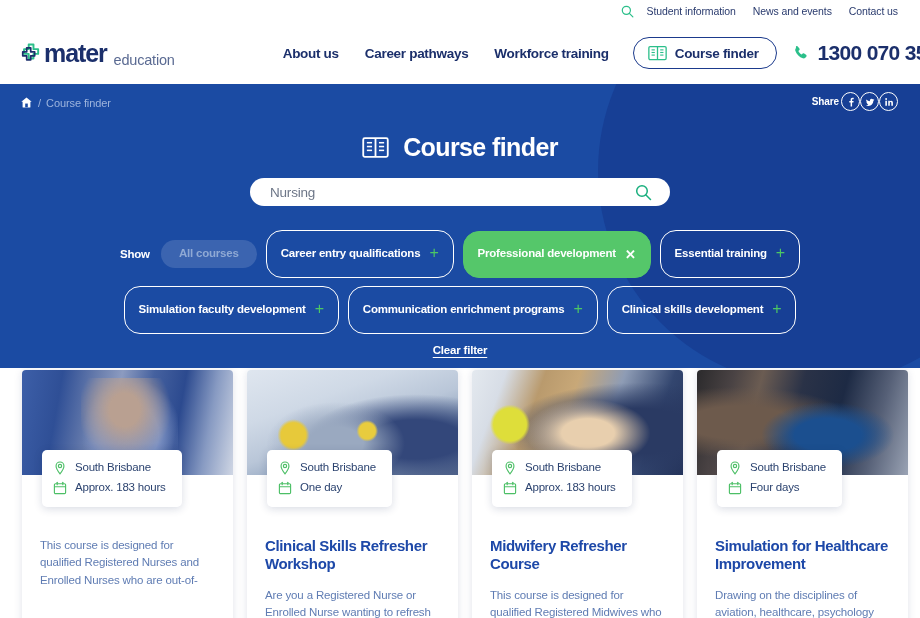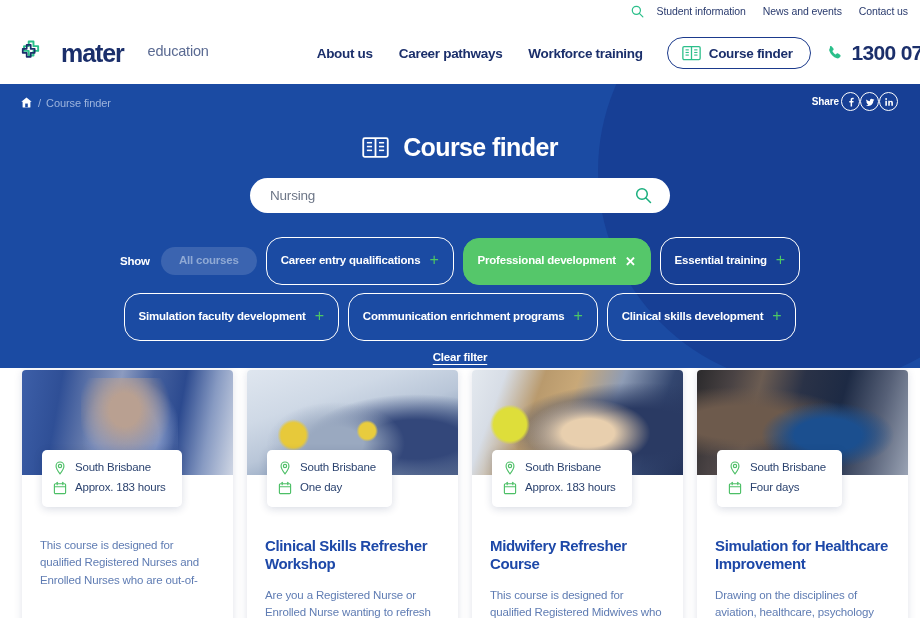--- a/index.html
+++ b/index.html
@@ -9,21 +9,21 @@
     font-family: "Liberation Sans", sans-serif;
     background: #ffffff;
   }
 
   
   .utility-bar {
     height: 22px;
     display: flex;
     align-items: center;
     justify-content: flex-end;
-    padding-right: 12px;
+    padding-right: 22px;
     gap: 17px;
     background: #ffffff;
   }
   .util-search-icon { width: 13px; height: 13px; display: block; margin-right: -4px; }
   .util-link {
     font-size: 10.5px;
     color: #2a3b6e;
     letter-spacing: -0.1px;
     white-space: nowrap;
     cursor: pointer;
@@ -31,21 +31,21 @@
 
   
   .header {
     height: 62px;
     display: flex;
     align-items: center;
     padding: 0 18px 0 20px;
     background: #ffffff;
     position: relative;
   }
-  .logo { display: flex; align-items: flex-start; gap: 18px; }
+  .logo { display: flex; align-items: flex-end; gap: 1px; }
   .logo-cross { width: 22px; height: 26px; display:block; margin-right: 1px; }
   .logo-mater {
     font-size: 25px;
     font-weight: 700;
     color: #1b2f6b;
     letter-spacing: -1.1px;
   }
   .logo-education {
     font-size: 14.5px;
     color: #5a6a92;
@@ -174,21 +174,21 @@
   .hero-title {
     color: #ffffff;
     font-size: 25px;
     font-weight: 700;
     letter-spacing: -0.6px;
   }
 
   .search-wrap {
     width: 420px;
     margin: 16px auto 0;
-    height: 35px;
+    height: 28px;
     background: #ffffff;
     border-radius: 18px;
     display: flex;
     align-items: center;
     padding: 0 18px 0 20px;
   }
   .search-input {
     flex: 1;
     border: none;
     outline: none;

